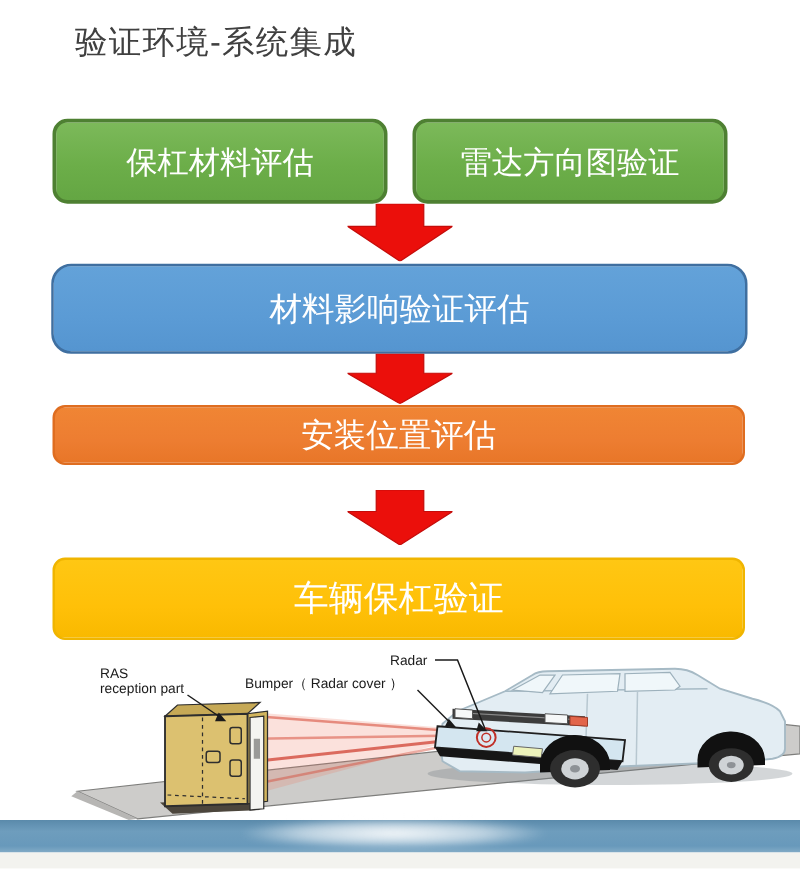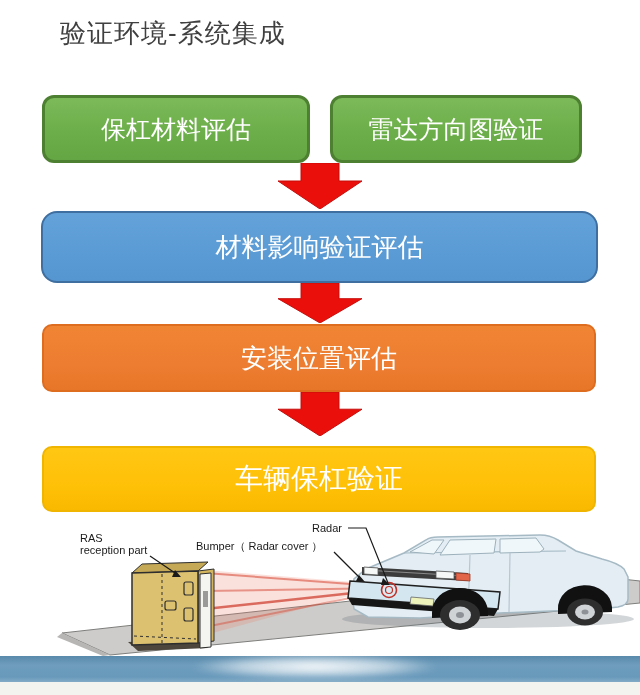--- a/index.html
+++ b/index.html
@@ -23,21 +23,21 @@
     border:3px solid #4e8032;
   }
   .g1{left:42px;width:268px;}
   .g2{left:330px;width:252px;}
   .box.blue{
     left:41px;top:211px;width:557px;height:72px;border-radius:16px;font-size:26px;
     background:linear-gradient(180deg,#63a2d9 0%,#5b9bd5 60%,#5595d0 100%);
     border:2px solid #3f6fa0;
   }
   .box.orange{
-    left:42px;top:324px;width:554px;height:68px;border-radius:10px;font-size:26px;
+    left:42px;top:324px;width:554px;height:48px;border-radius:10px;font-size:26px;
     background:linear-gradient(180deg,#f08534 0%,#ed7d31 60%,#e87628 100%);
     border:2px solid #df6d20;
   }
   .box.yellow{
     left:42px;top:446px;width:554px;height:66px;border-radius:10px;font-size:28px;
     background:linear-gradient(180deg,#ffc713 0%,#ffc008 60%,#f9b900 100%);
     border:2px solid #f0b500;
   }
   .arrow{position:absolute;left:278px;width:84px;}
   .a1{top:163px;height:46px;}

